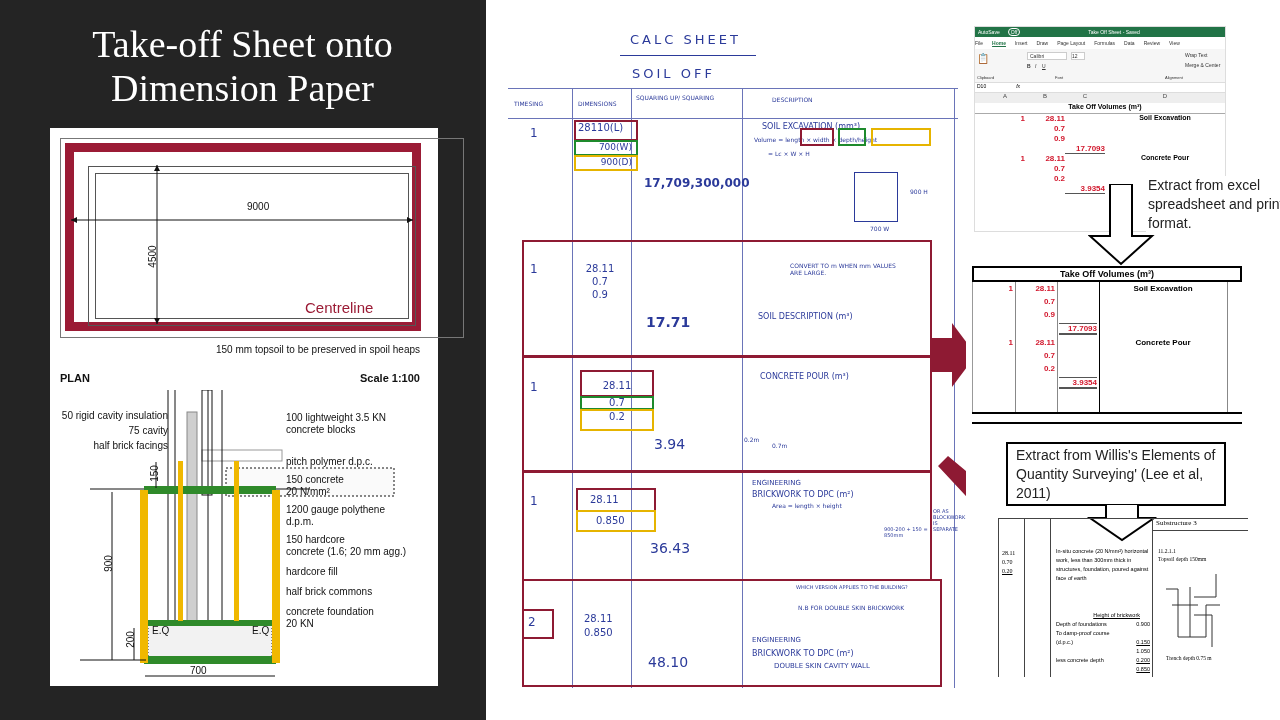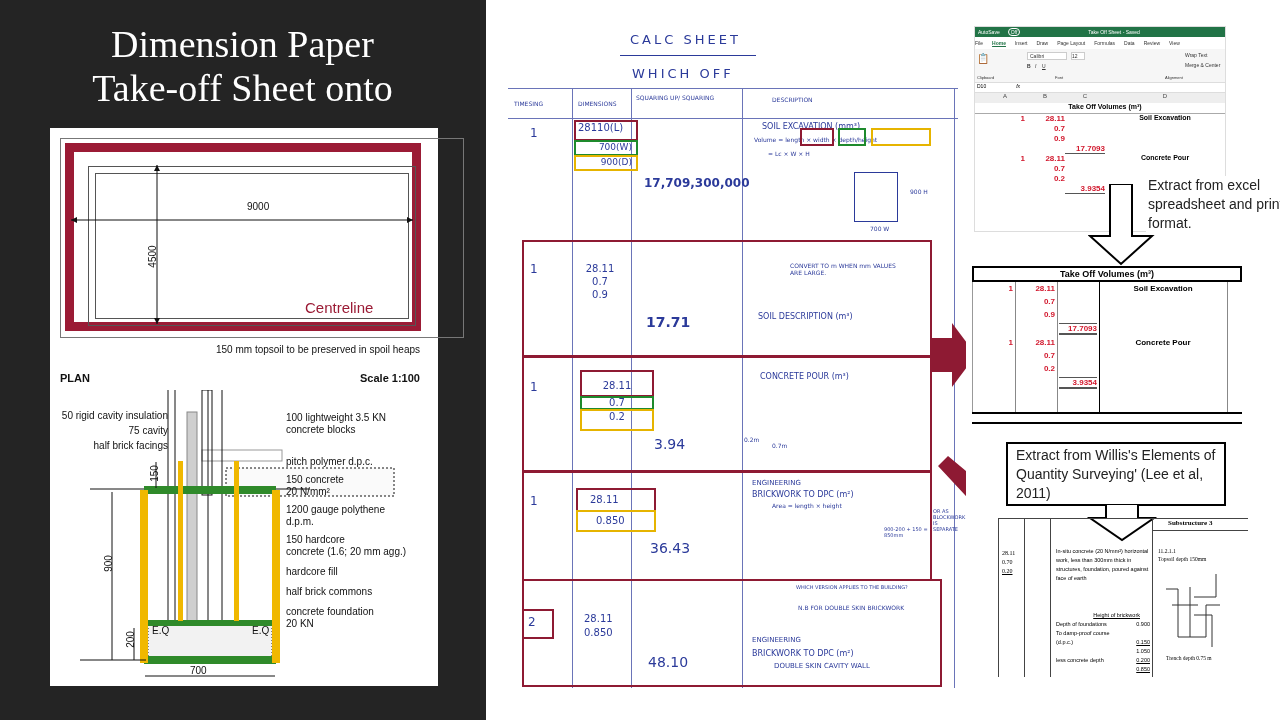--- a/index.html
+++ b/index.html
@@ -19,22 +19,22 @@
   .greenbox{border:2px solid #1e8a2c}
   .yellowbox{border:2px solid #e6b400}
   .xl-red{color:#d2182d;font-weight:bold;font-size:8px;text-align:right}
   .cell{position:absolute;font-size:8px}
   .callout{background:#fff;border:2px solid #000;font-size:14px;color:#222;padding:2px 8px;line-height:18px}
 </style>
 </head>
 <body>
 
 <div class="abs title">
+  <div>Take-off Sheet onto</div>
   <div>Dimension Paper</div>
-  <div>Take-off Sheet onto</div>
 </div>
 
 <div class="abs leftpanel">
   <div class="abs plan-outer">
     <div class="abs plan-red">
       <div class="abs plan-in1">
         <div class="abs plan-in2"></div>
       </div>
     </div>
     <svg class="abs" style="left:0;top:0" width="368" height="200">
@@ -102,21 +102,21 @@
   <div class="abs ptext" style="left:50px;top:430px;transform:rotate(-90deg)">900</div>
   <div class="abs ptext" style="left:72px;top:506px;transform:rotate(-90deg)">200</div>
   <div class="abs ptext" style="left:140px;top:537px">700</div>
   <div class="abs ptext" style="left:102px;top:497px">E.Q</div>
   <div class="abs ptext" style="left:202px;top:497px">E.Q</div>
 </div>
 
 <div class="abs midpanel">
   <div class="abs hand" style="left:144px;top:32px;font-size:13px;letter-spacing:3px">CALC SHEET</div>
   <div class="abs" style="left:134px;top:55px;width:136px;border-top:1px solid #2b3a9a"></div>
-  <div class="abs hand" style="left:146px;top:66px;font-size:13px;letter-spacing:3px">WHICH OFF</div>
+  <div class="abs hand" style="left:146px;top:66px;font-size:13px;letter-spacing:3px">SOIL OFF</div>
 
   <div class="abs" style="left:22px;top:88px;width:450px;border-top:1px solid #6a74b8"></div>
   <div class="abs" style="left:22px;top:118px;width:450px;border-top:1px solid #6a74b8"></div>
   <div class="abs" style="left:86px;top:88px;height:600px;border-left:1px solid #6a74b8"></div>
   <div class="abs" style="left:145px;top:88px;height:600px;border-left:1px solid #6a74b8"></div>
   <div class="abs" style="left:256px;top:88px;height:600px;border-left:1px solid #6a74b8"></div>
   <div class="abs" style="left:468px;top:88px;height:600px;border-left:1px solid #6a74b8"></div>
   <div class="abs hand" style="left:28px;top:100px;font-size:6px">TIMESING</div>
   <div class="abs hand" style="left:92px;top:100px;font-size:6px">DIMENSIONS</div>
   <div class="abs hand" style="left:150px;top:94px;font-size:6px;width:80px">SQUARING UP/ SQUARING</div>
@@ -342,21 +342,21 @@
           <span style="width:60px">To damp-proof course (d.p.c.)</span>
           <span style="text-decoration:underline;align-self:flex-end">0.150</span>
         </div>
       <div style="text-align:right">1.050</div>
       <div style="display:flex;justify-content:space-between">
           <span>less concrete depth</span>
           <span style="text-decoration:underline">0.200</span>
         </div>
       <div style="text-align:right;text-decoration:underline">0.850</div>
     </div>
-    <div class="abs" style="left:154px;top:0;width:96px;height:12px;border-bottom:1px solid #444;font-size:7px;font-weight:bold;font-family:'Liberation Serif',serif;padding-left:16px">Substructure 3</div>
+    <div class="abs" style="left:154px;top:0;width:96px;height:12px;border-bottom:1px solid #444;font-size:7px;font-weight:normal;font-family:'Liberation Serif',serif;padding-left:4px">Substructure 3</div>
     <div class="abs" style="left:160px;top:28px;font-size:5.5px;font-family:'Liberation Serif',serif;line-height:8px">
       <div>11.2.1.1</div>
       <div>Topsoil depth 150mm</div>
     </div>
     <svg class="abs" style="left:160px;top:50px" width="80" height="90">
       <polyline points="8,20 20,20 20,68 48,68 48,36 62,36" fill="none" stroke="#333"></polyline>
       <line x1="14" y1="36" x2="40" y2="36" stroke="#333"></line>
       <line x1="32" y1="18" x2="32" y2="68" stroke="#333"></line>
       <polyline points="58,5 58,28 36,28" fill="none" stroke="#333"></polyline>
       <polyline points="54,46 54,78" fill="none" stroke="#333"></polyline>

